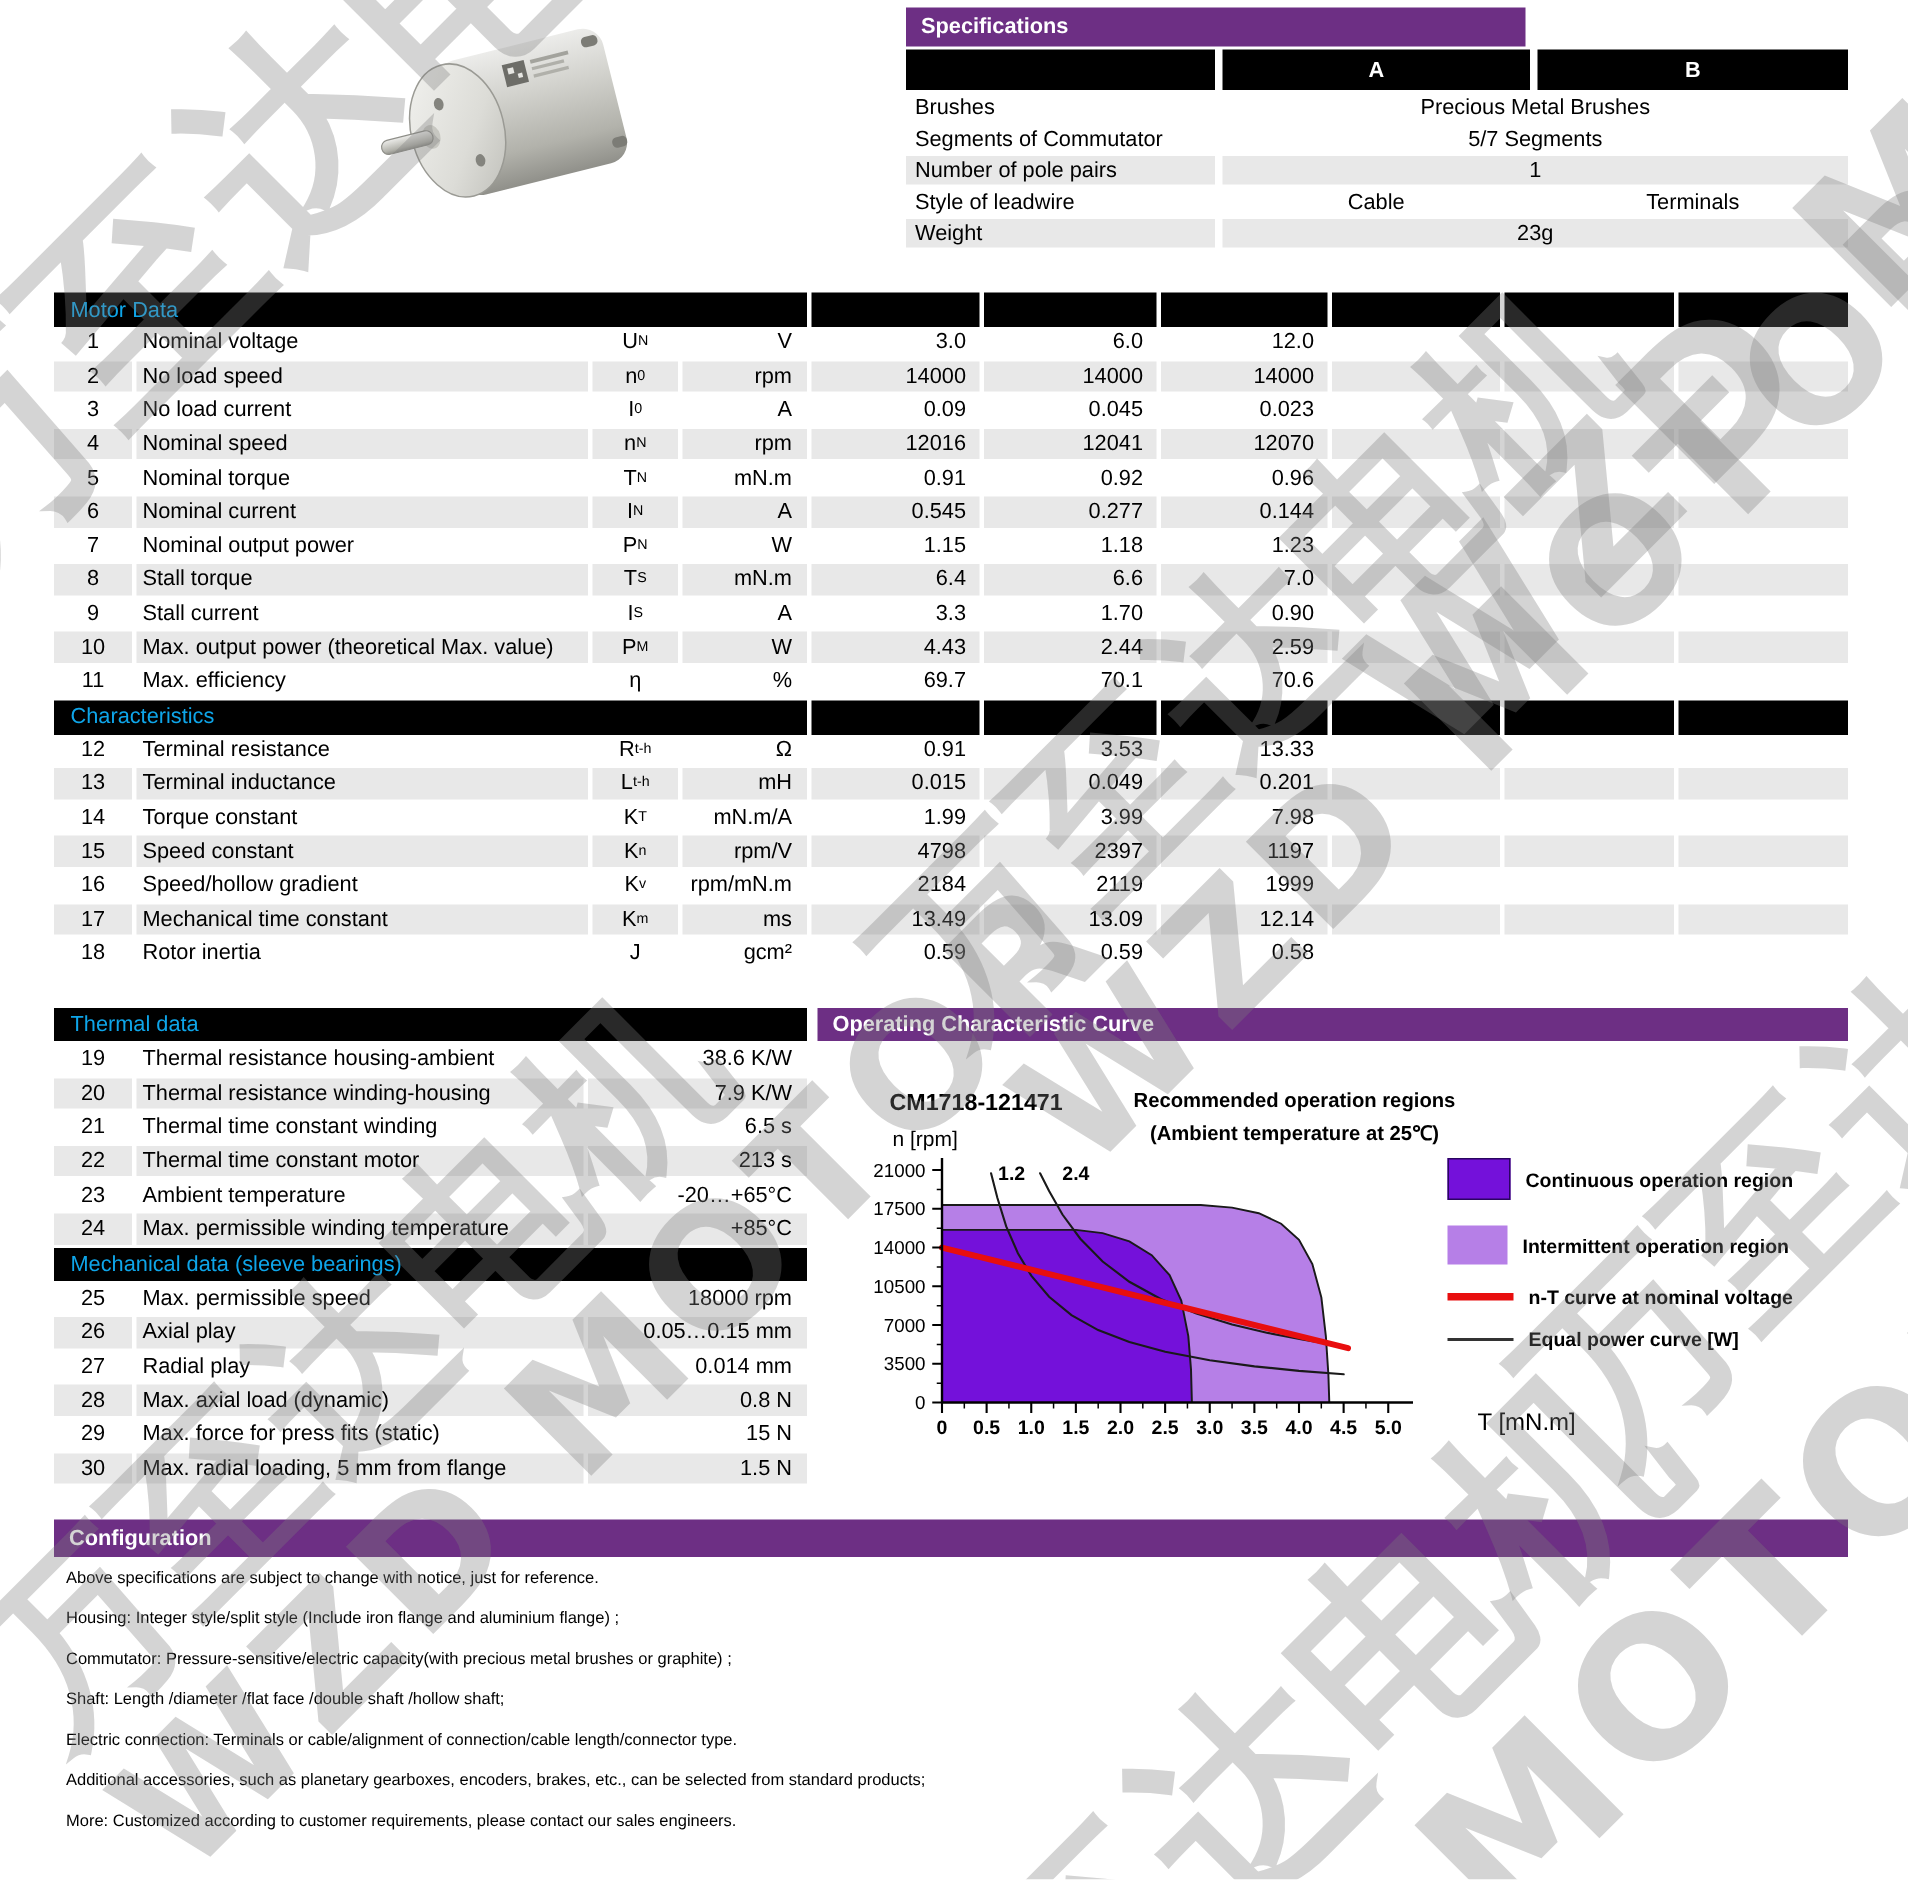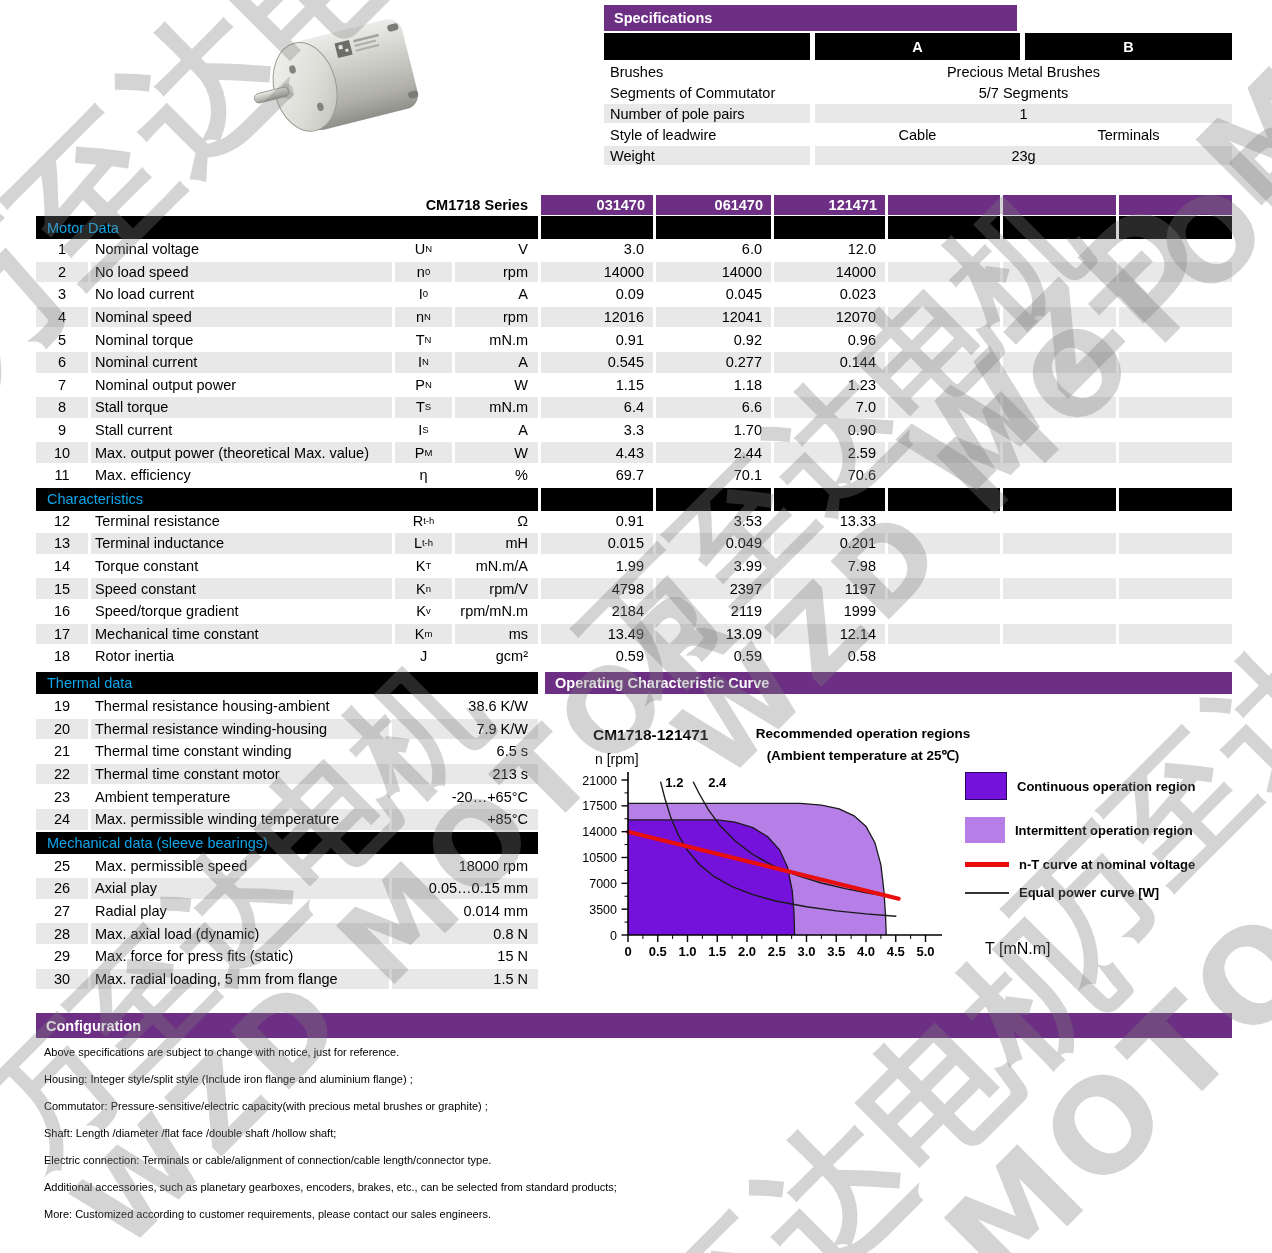--- a/index.html
+++ b/index.html
@@ -140,29 +140,20 @@
           <div class="cell s-val">Terminals</div>
         </div>
         <div class="srow shade">
           <div class="cell s-label">Weight</div>
           <div class="cell s-val span2">23g</div>
         </div>
       </div>
   </div>
 
   <div id="main-table">
-      <div class="trow series">
-        <div class="cell left-merge series-label">CM1718 Series</div>
-        <div class="cell pcell">031470</div>
-        <div class="cell pcell">061470</div>
-        <div class="cell pcell">121471</div>
-        <div class="cell pcell"></div>
-        <div class="cell pcell"></div>
-        <div class="cell pcell"></div>
-      </div>
       <div class="trow bandrow">
         <div class="cell bcell bleft left-merge">Motor Data</div>
         <div class="cell bcell"></div>
         <div class="cell bcell"></div>
         <div class="cell bcell"></div>
         <div class="cell bcell"></div>
         <div class="cell bcell"></div>
         <div class="cell bcell"></div>
       </div>
       <div class="trow">
@@ -349,21 +340,21 @@
         <div class="cell c-unit">rpm/V</div>
         <div class="cell c-val">4798</div>
         <div class="cell c-val">2397</div>
         <div class="cell c-val">1197</div>
         <div class="cell c-val"></div>
         <div class="cell c-val"></div>
         <div class="cell c-val"></div>
       </div>
       <div class="trow">
         <div class="cell c-num">16</div>
-        <div class="cell c-label">Speed/torque gradient</div>
+        <div class="cell c-label">Speed/hollow gradient</div>
         <div class="cell c-sym">K<sub>v</sub></div>
         <div class="cell c-unit">rpm/mN.m</div>
         <div class="cell c-val">2184</div>
         <div class="cell c-val">2119</div>
         <div class="cell c-val">1999</div>
         <div class="cell c-val"></div>
         <div class="cell c-val"></div>
         <div class="cell c-val"></div>
       </div>
       <div class="trow shade">

